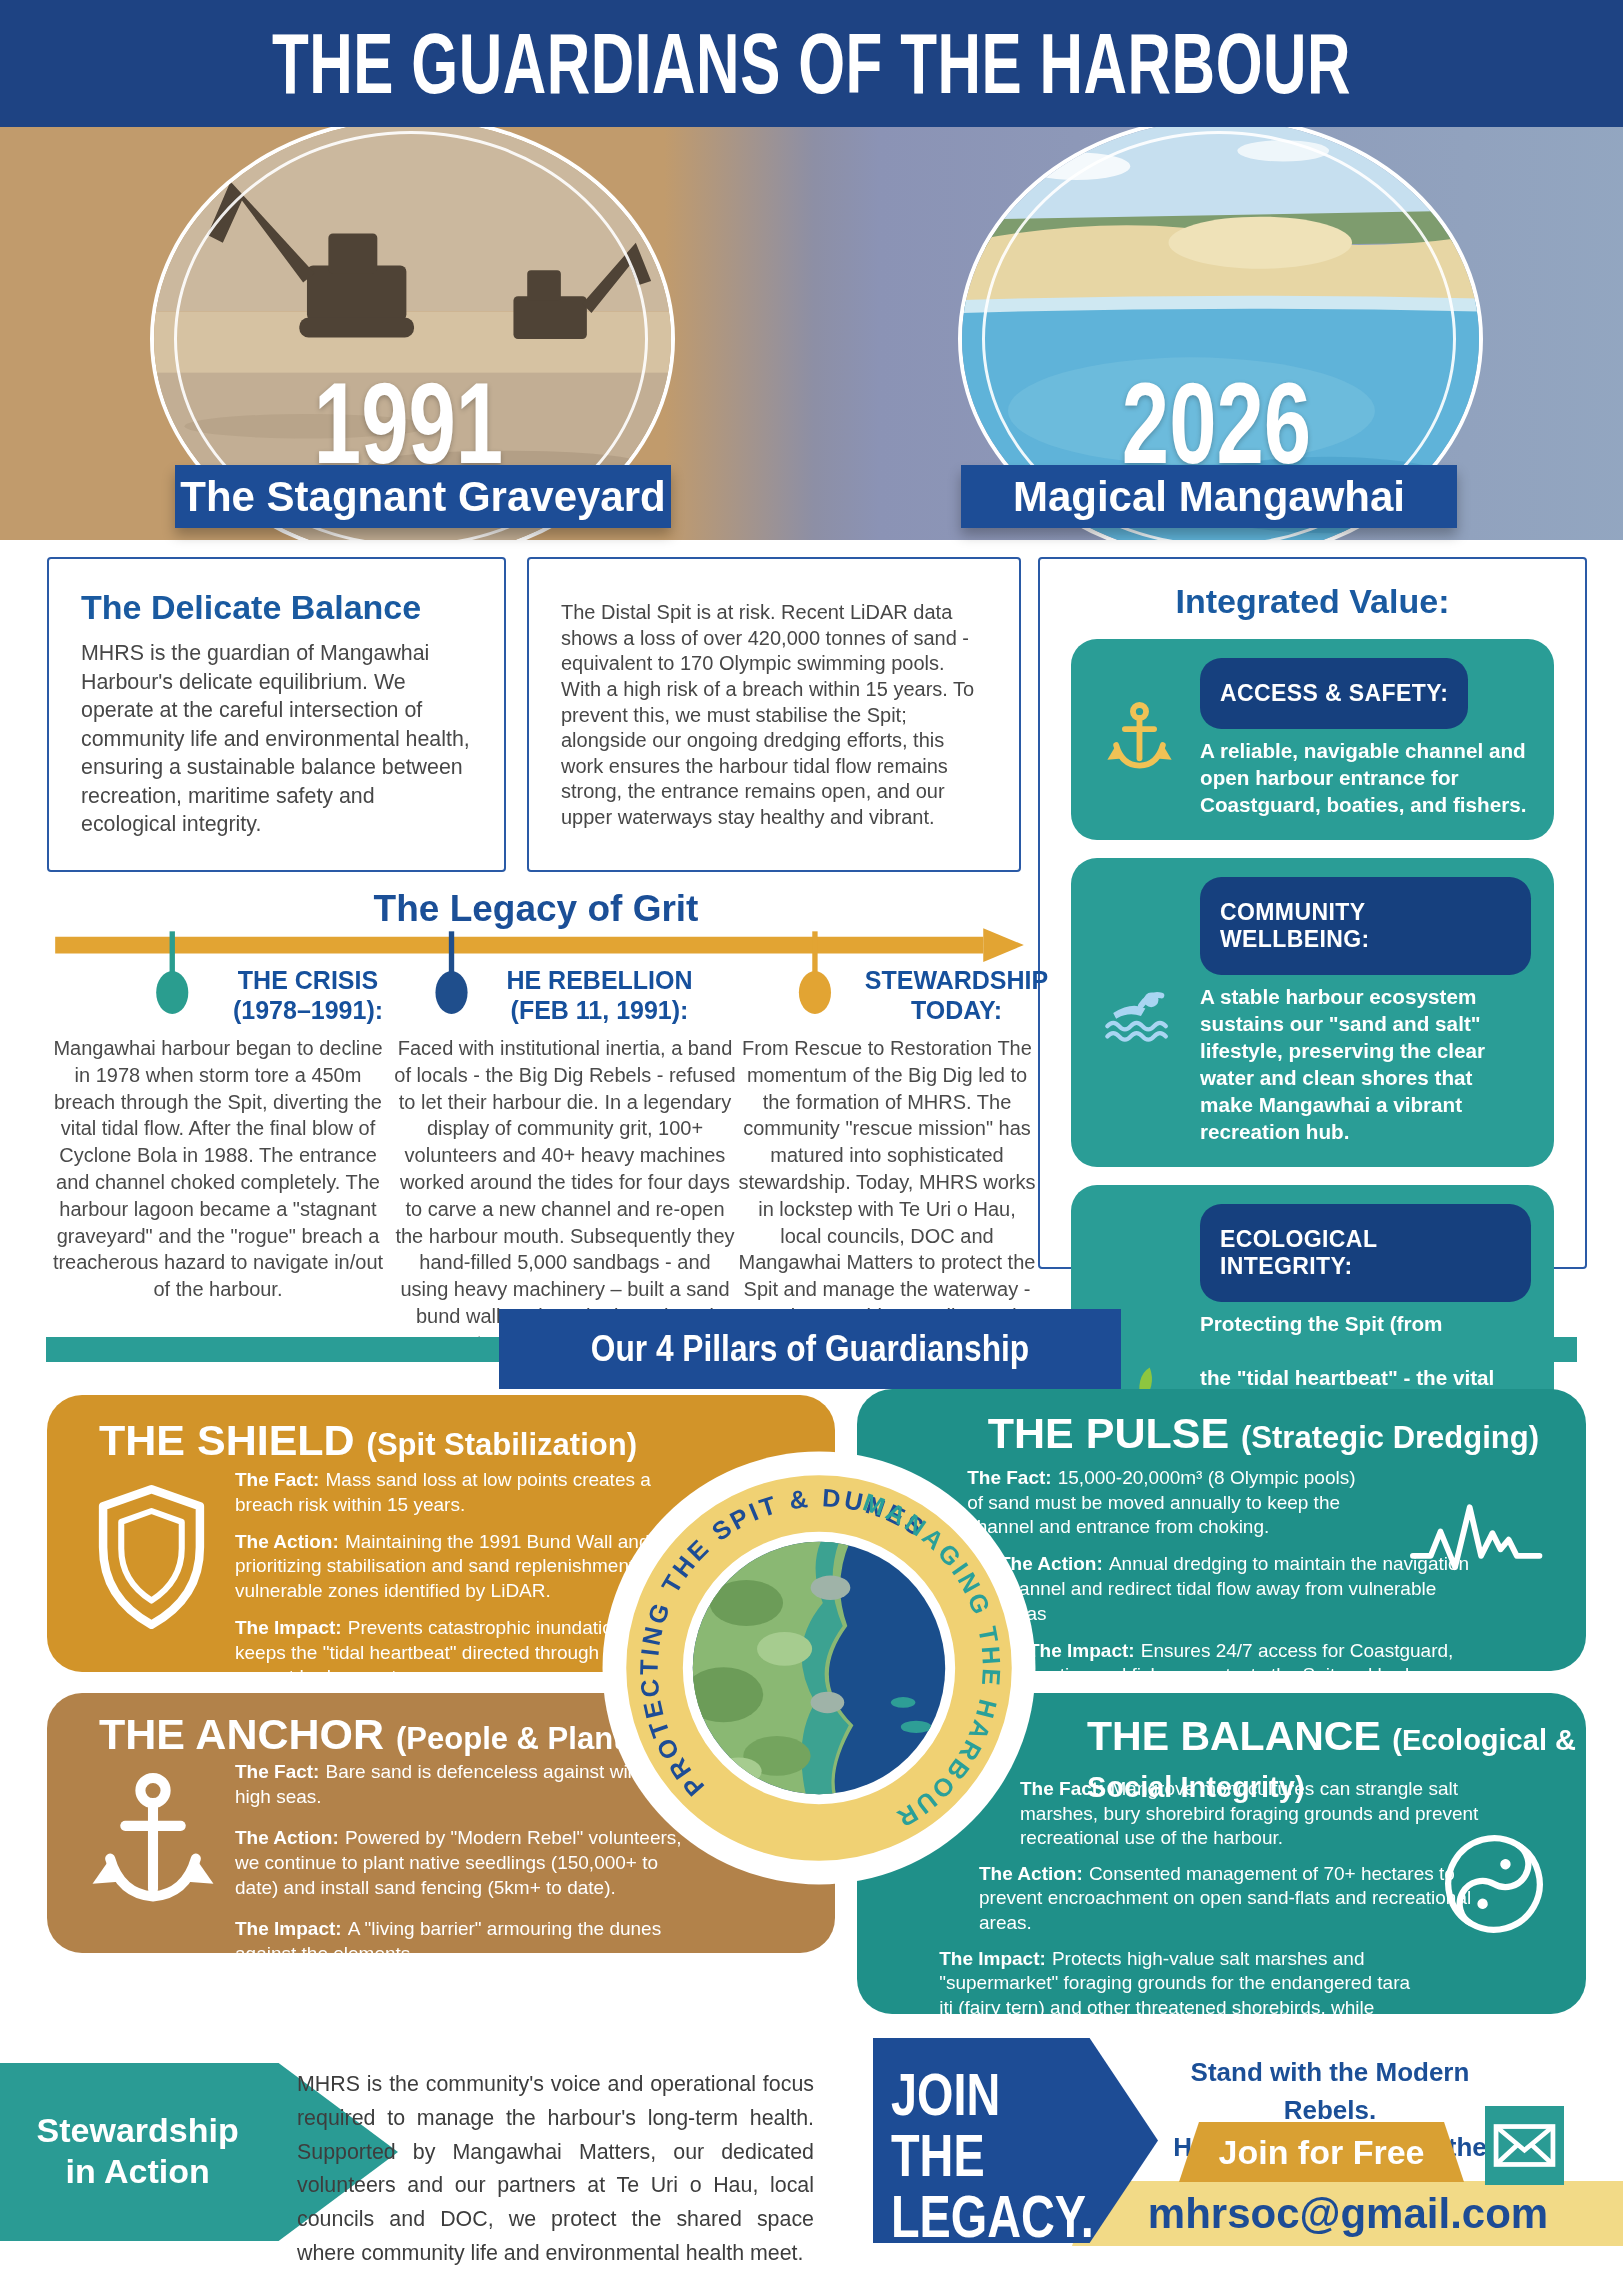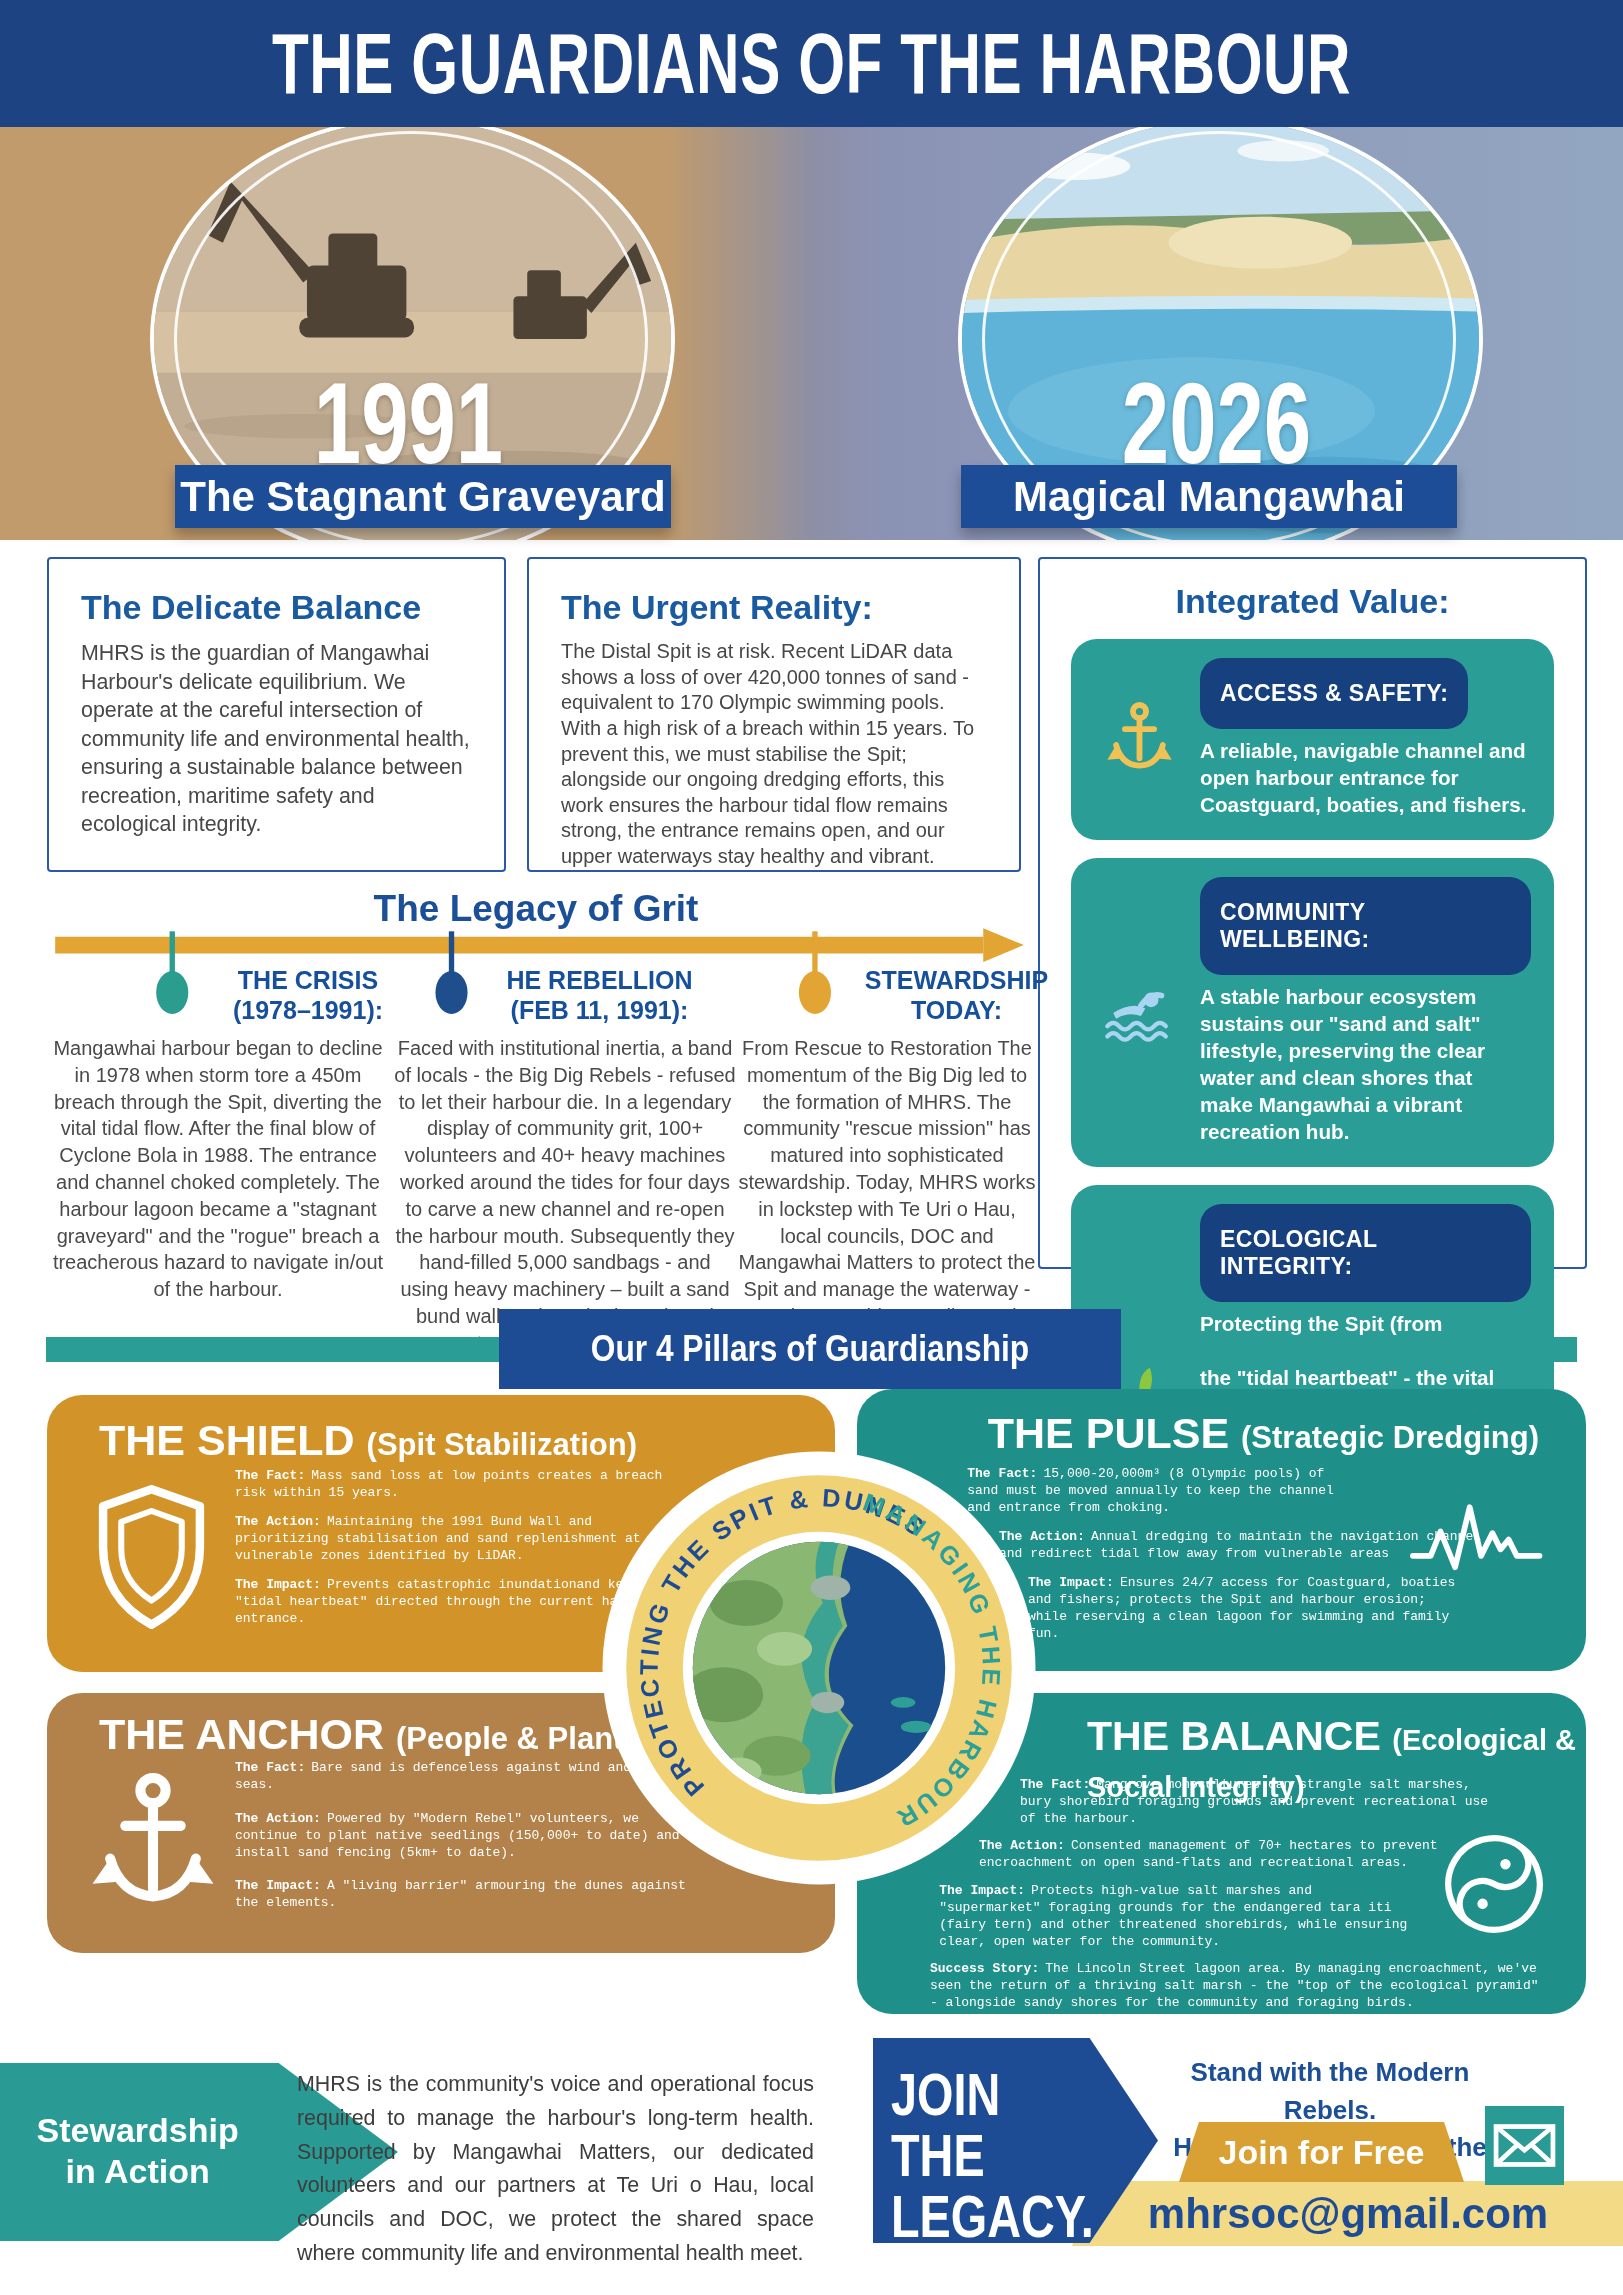--- a/index.html
+++ b/index.html
@@ -72,21 +72,21 @@
   #pillar-pulse{left:857px;top:1389px;width:729px;height:282px;background:#1F9089;}
   #pillar-anchor{left:47px;top:1693px;width:788px;height:260px;background:#B2824A;}
   #pillar-balance{left:857px;top:1693px;width:729px;height:321px;background:#1F9089;}
   .pillar-title{color:#fff;font-weight:800;font-size:43px;}
   .pillar-title .qual{font-size:31px;font-weight:700;}
   #pillar-shield .pillar-title{position:absolute;left:52px;top:21.4px;}
   #pillar-pulse  .pillar-title{position:absolute;right:47px;top:20px;text-align:right;}
   #pillar-anchor .pillar-title{position:absolute;left:52px;top:17px;}
   #pillar-balance .pillar-title{position:absolute;left:230px;top:20px;font-size:41px;}
   #pillar-balance .pillar-title .qual{font-size:29px;}
-  .pillar p{margin:0 0 12.2px 0;color:#fff;font-size:13px;line-height:1.3;font-family:Liberation Mono, monospace;}
+  .pillar p{margin:0 0 12.2px 0;color:#fff;font-size:19px;line-height:1.3;}
   .pillar p b{font-weight:800;margin-right:6.1px;}
   #shield-text{position:absolute;left:188px;top:73px;width:452px;}
   #pulse-text{position:absolute;left:98px;top:77px;width:528px;font-size:20px;}
   #pulse-text p:nth-child(1){margin-left:12.2px;margin-right:122px;}
   #pulse-text p:nth-child(2){margin-left:44px;}
   #pulse-text p:nth-child(3){margin-left:73px;margin-right:23px;}
   #anchor-text{position:absolute;left:188px;top:67px;width:459px;}
   #anchor-text p{margin-bottom:17px;}
   #balance-text{position:absolute;left:73px;top:84px;width:609px;font-size:19px;}
   #balance-text p{margin-bottom:10.7px;}
@@ -172,21 +172,20 @@
     <div class="year right">2026</div>
   </div>
   <div class="caption-banner left">The Stagnant Graveyard</div>
   <div class="caption-banner right">Magical Mangawhai</div>
 
   <div class="card" id="card-balance">
     <h2>The Delicate Balance</h2>
     <div class="body">MHRS is the guardian of Mangawhai Harbour's delicate equilibrium. We operate at the careful intersection of community life and environmental health, ensuring a sustainable balance between recreation, maritime safety and ecological integrity.</div>
   </div>
   <div class="card" id="card-reality">
-    <h2>The Urgent Reality:</h2>
     <div class="body">The Distal Spit is at risk. Recent LiDAR data shows a loss of over 420,000 tonnes of sand - equivalent to 170 Olympic swimming pools. With a high risk of a breach within 15 years. To prevent this, we must stabilise the Spit; alongside our ongoing dredging efforts, this work ensures the harbour tidal flow remains strong, the entrance remains open, and our upper waterways stay healthy and vibrant.</div>
   </div>
 
   <div class="card" id="card-integrated">
     <h2>Integrated Value:</h2>
 
     <div class="iv-box">
       <svg class="iv-icon" viewBox="0 0 100 110">
         <g stroke="#F0C255" stroke-width="8" fill="none" stroke-linecap="round">
           <circle cx="50" cy="16" r="9"></circle>

